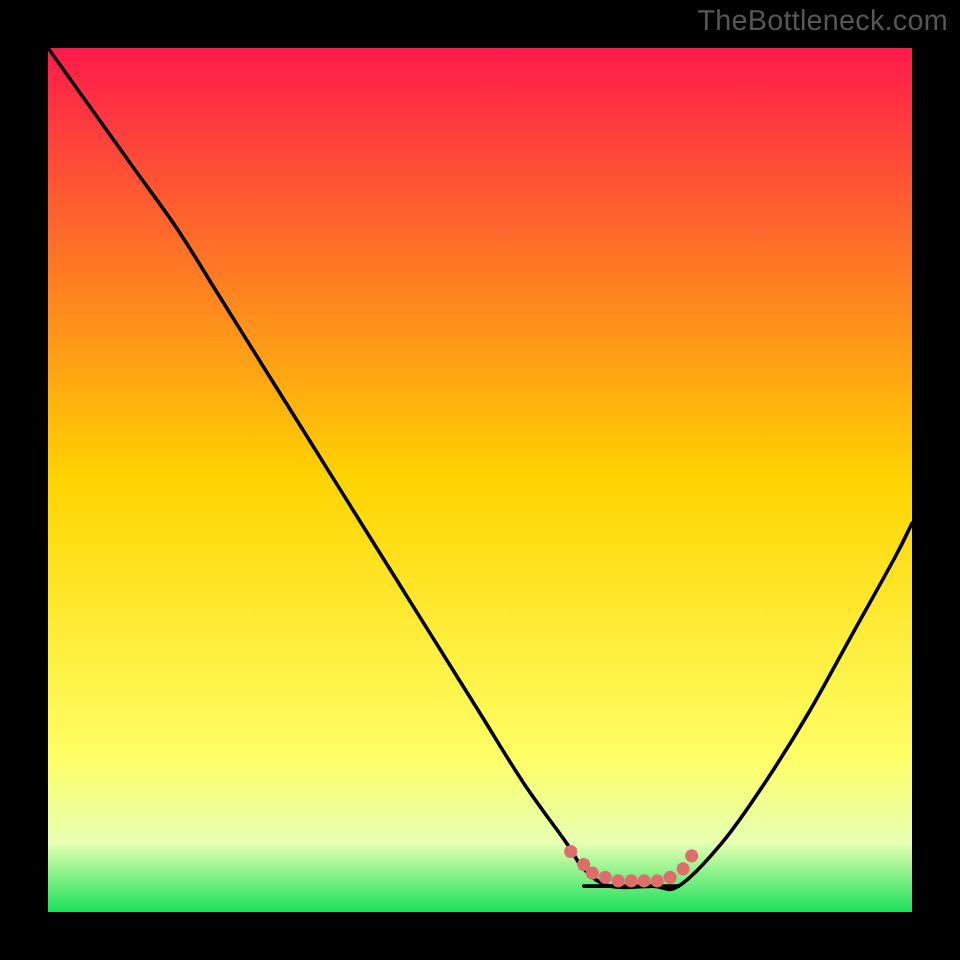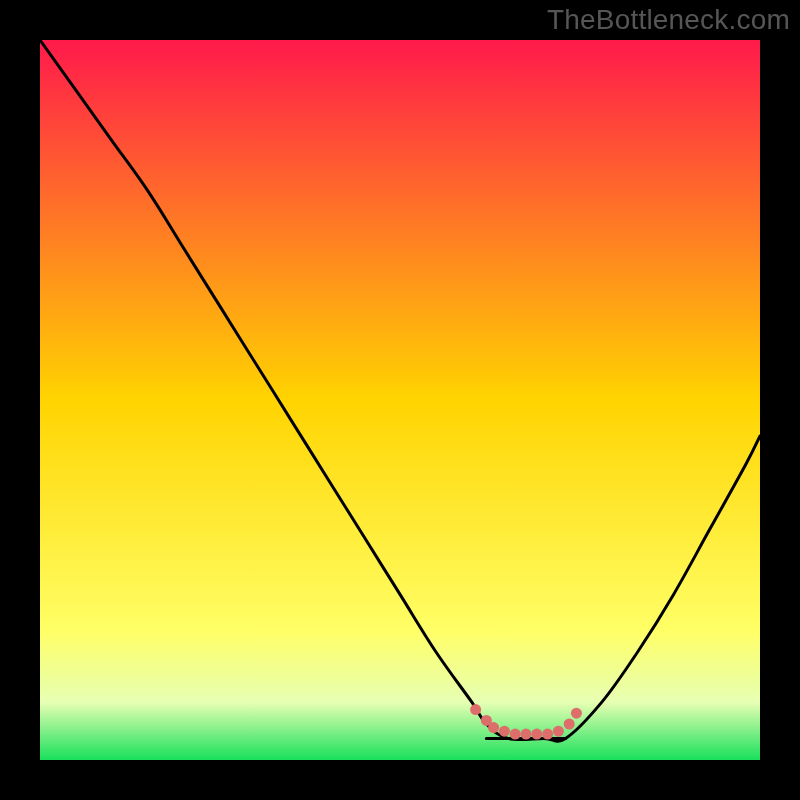--- a/index.html
+++ b/index.html
@@ -16,21 +16,21 @@
     top: 0;
     width: 800px;
     height: 800px;
     background: #000;
   }
   .watermark {
     position: absolute;
     top: 4px;
     right: 10px;
     font-family: Arial, Helvetica, sans-serif;
-    font-size: 28px;
+    font-size: 24px;
     font-weight: 500;
     color: #565656;
     letter-spacing: 0.2px;
   }
   .plot-area {
     position: absolute;
     left: 40px;
     top: 40px;
     width: 720px;
     height: 720px;

